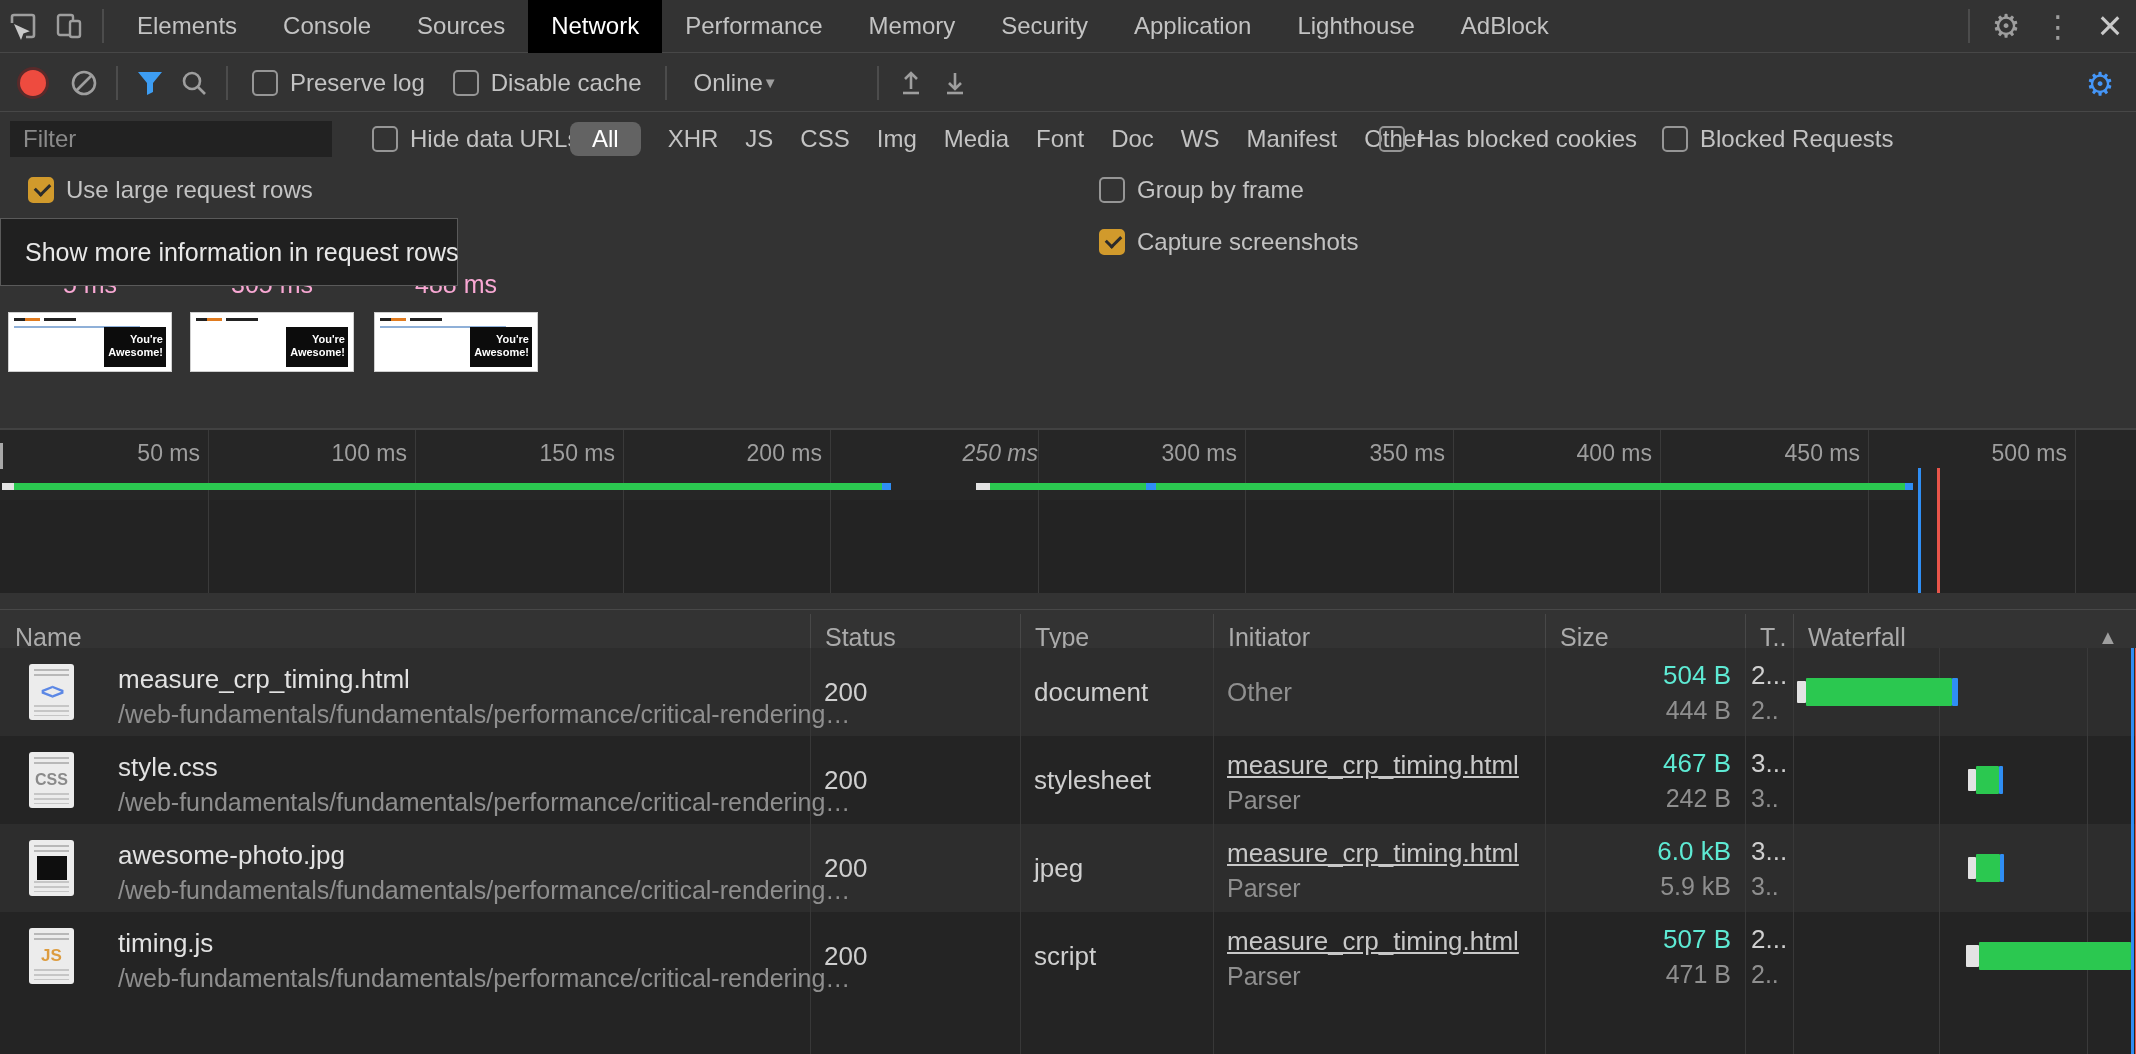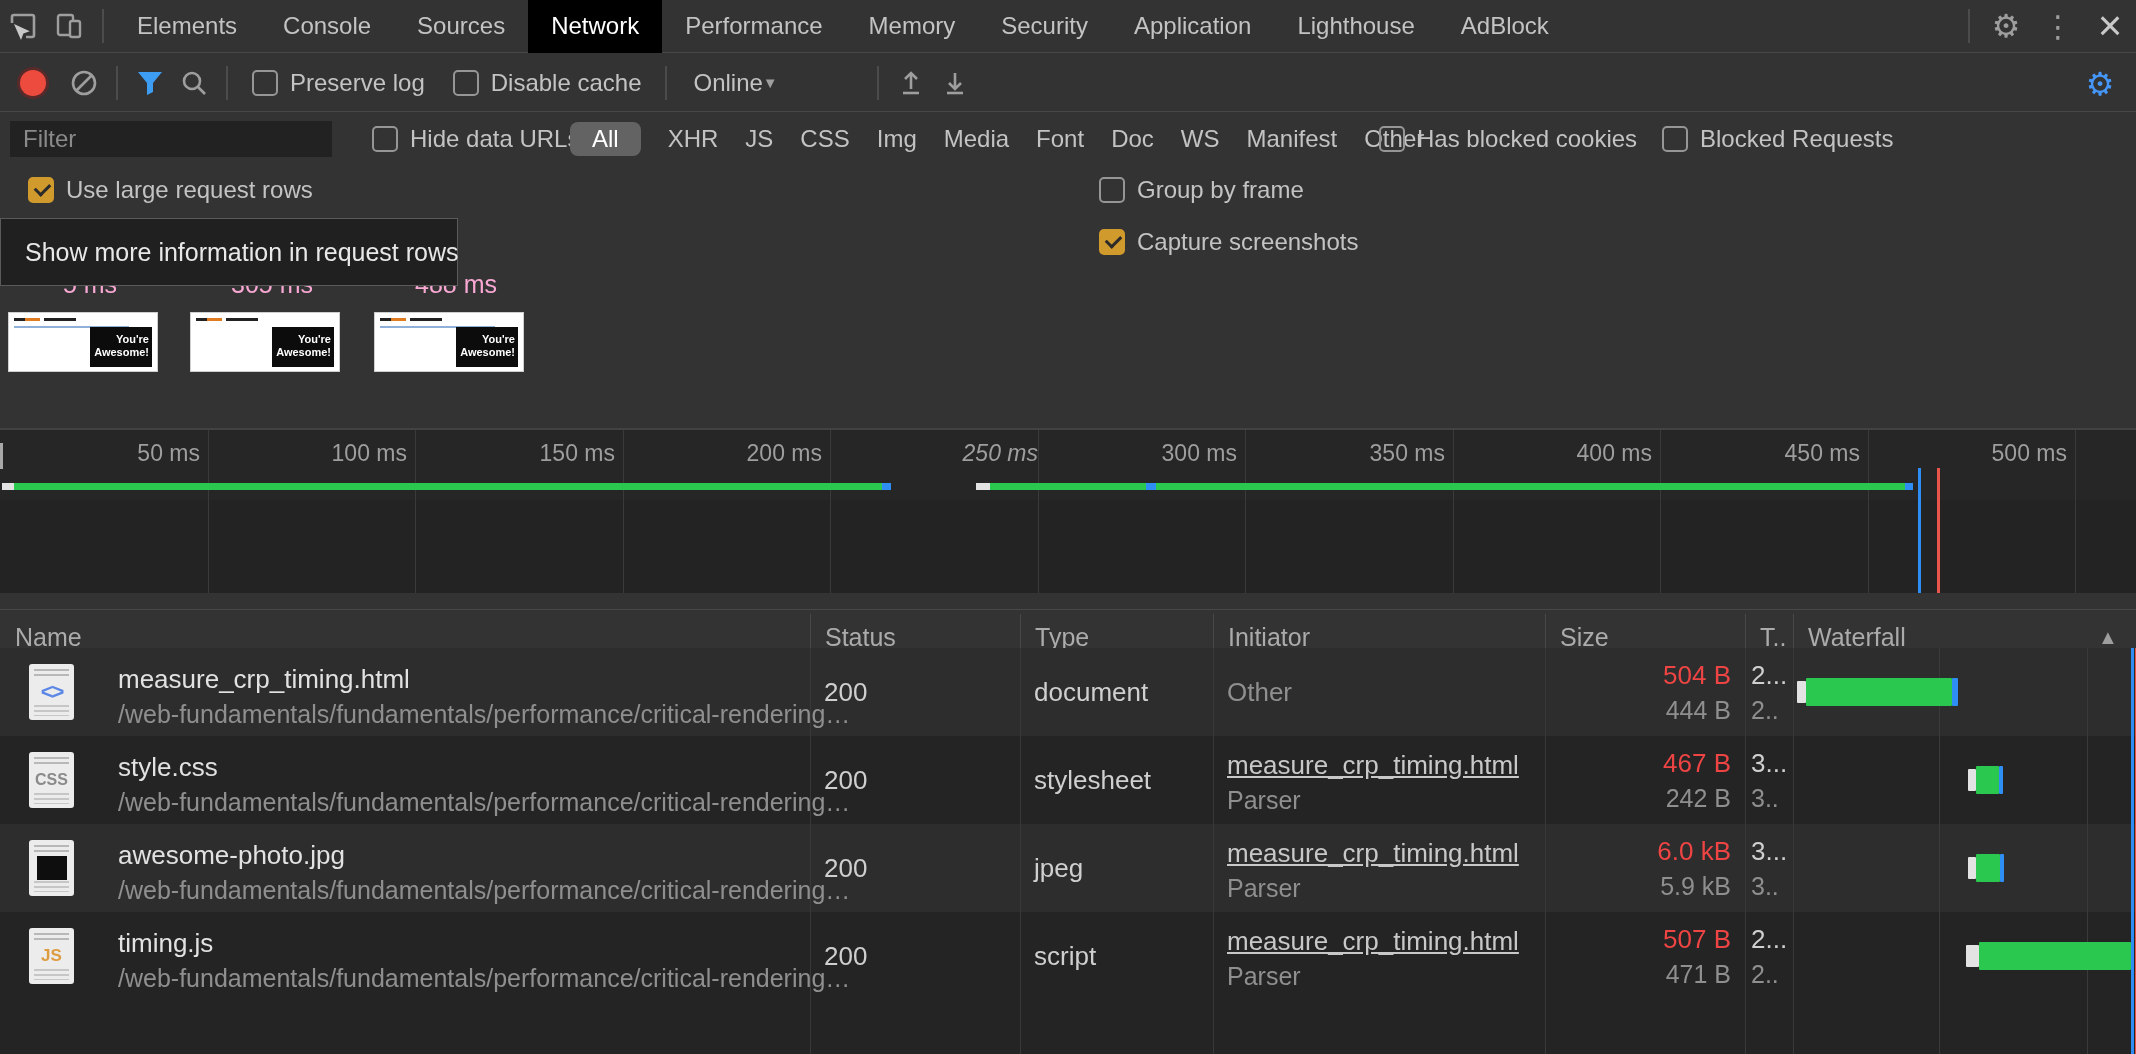--- a/index.html
+++ b/index.html
@@ -59,21 +59,21 @@
   #opt-capture { position:absolute; left:1085px; top:52px; height:50px; display:flex; align-items:center; }
   #tooltip { position:absolute; left:0; top:53px; width:458px; height:68px; background:#202020;
     border:1px solid #5a5a5a; display:flex; align-items:center; padding-left:24px; z-index:5; }
   #tooltip span { font-size:25px; color:#e8e8e8; white-space:nowrap; }
 
   
   #filmstrip { position:absolute; left:0; top:268px; width:2136px; height:162px; background:#333;
     border-bottom:2px solid #424242; }
   .frame { position:absolute; top:0; }
   .frame .f-time { position:absolute; top:2px; width:100%; text-align:center; font-size:25px; color:#f9a8d4; }
-  .frame .thumb { position:absolute; top:45px; left:0; width:148px; height:58px; background:#fff;
+  .frame .thumb { position:absolute; top:45px; left:0; width:162px; height:58px; background:#fff;
     box-shadow:0 0 0 1px #cfcfcf; }
   .t-line1 { position:absolute; left:5px; top:5px; height:3px; width:62px;
     background:linear-gradient(90deg,#222 0 18%,#e07b1f 18% 42%,#fff 42% 48%,#222 48% 100%); }
   .t-line2 { position:absolute; left:5px; top:13px; height:2px; width:78%; background:#8fb0d8; }
   .t-badge { position:absolute; right:5px; top:14px; width:62px; height:40px; background:#0c0c0c;
     color:#fff; font-size:11px; font-weight:bold; text-align:right; padding:6px 3px 0 0; line-height:13px; }
 
   
   #overview { position:absolute; left:0; top:430px; width:2136px; height:163px; background:#262626; overflow:hidden; }
   #overview .ov-bottom { position:absolute; left:0; top:70px; width:100%; height:93px; background:#232323; }
@@ -114,21 +114,21 @@
 
   .nm { position:absolute; left:118px; top:16px; font-size:26px; color:#e2e2e2; white-space:nowrap; }
   .pth { position:absolute; left:118px; top:52px; font-size:25px; color:#8f8f8f; white-space:nowrap; }
   .c-status { position:absolute; left:824px; top:0; height:88px; display:flex; align-items:center; font-size:26px; color:#cfcfcf; }
   .c-type   { position:absolute; left:1034px; top:0; height:88px; display:flex; align-items:center; font-size:26px; color:#cfcfcf; }
   .c-init   { position:absolute; left:1227px; top:0; width:300px; height:88px; }
   .init-plain { position:absolute; left:0; top:0; height:88px; display:flex; align-items:center; font-size:26px; color:#8f8f8f; }
   .init-link { position:absolute; left:0; top:14px; font-size:26px; color:#c8c8c8; text-decoration:underline; white-space:nowrap; }
   .init-sub  { position:absolute; left:0; top:50px; font-size:25px; color:#8f8f8f; }
   .c-size { position:absolute; left:1545px; top:0; width:186px; height:88px; text-align:right; }
-  .sz  { position:absolute; right:0; top:12px; font-size:26px; color:#ef4444; width:186px; }
+  .sz  { position:absolute; right:0; top:12px; font-size:26px; color:#5eead4; width:186px; }
   .sz.sub { top:48px; color:#8f8f8f; font-size:25px; }
   .c-time { position:absolute; left:1751px; top:0; width:44px; height:88px; overflow:hidden; }
   .tm { position:absolute; left:0; top:12px; font-size:26px; color:#cfcfcf; white-space:nowrap; }
   .tm.sub { top:48px; color:#8f8f8f; font-size:25px; }
 
   .wf-bar { position:absolute; border-radius:1px; }
 </style>
 </head>
 <body>
 

